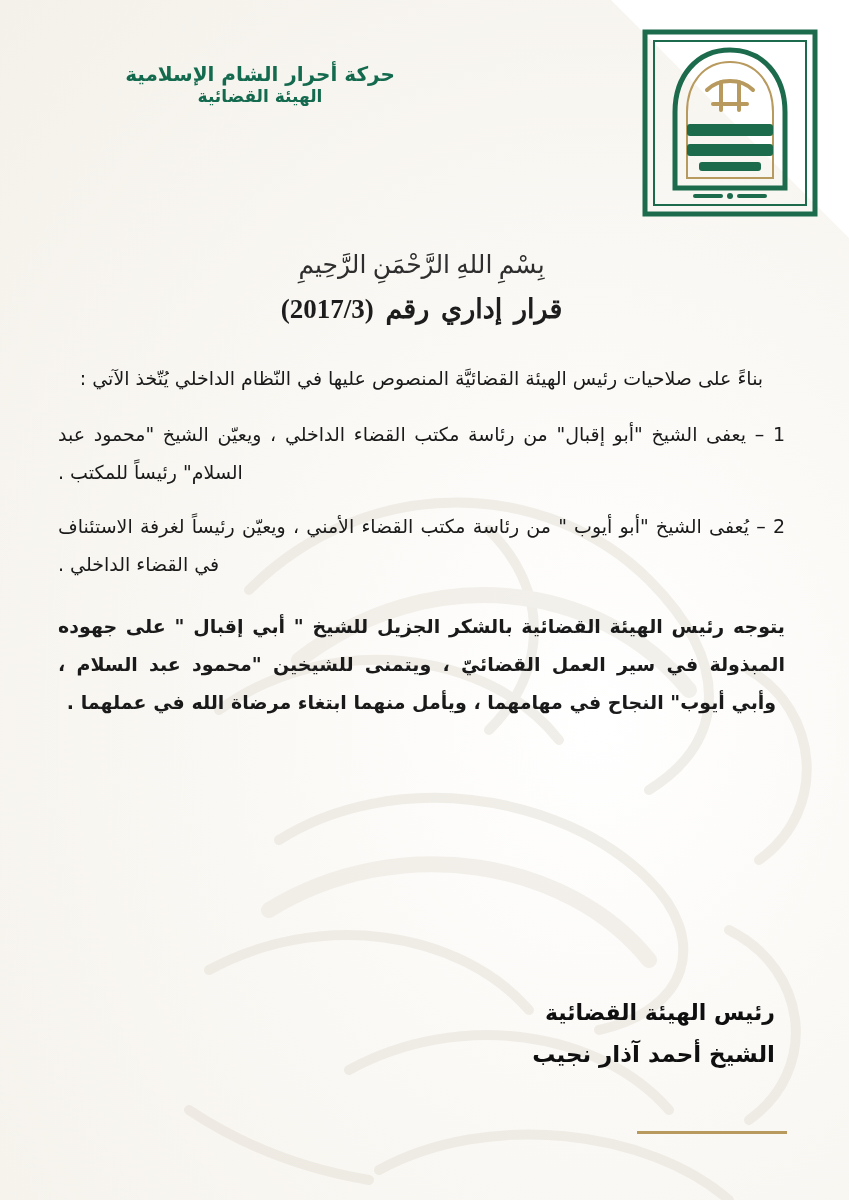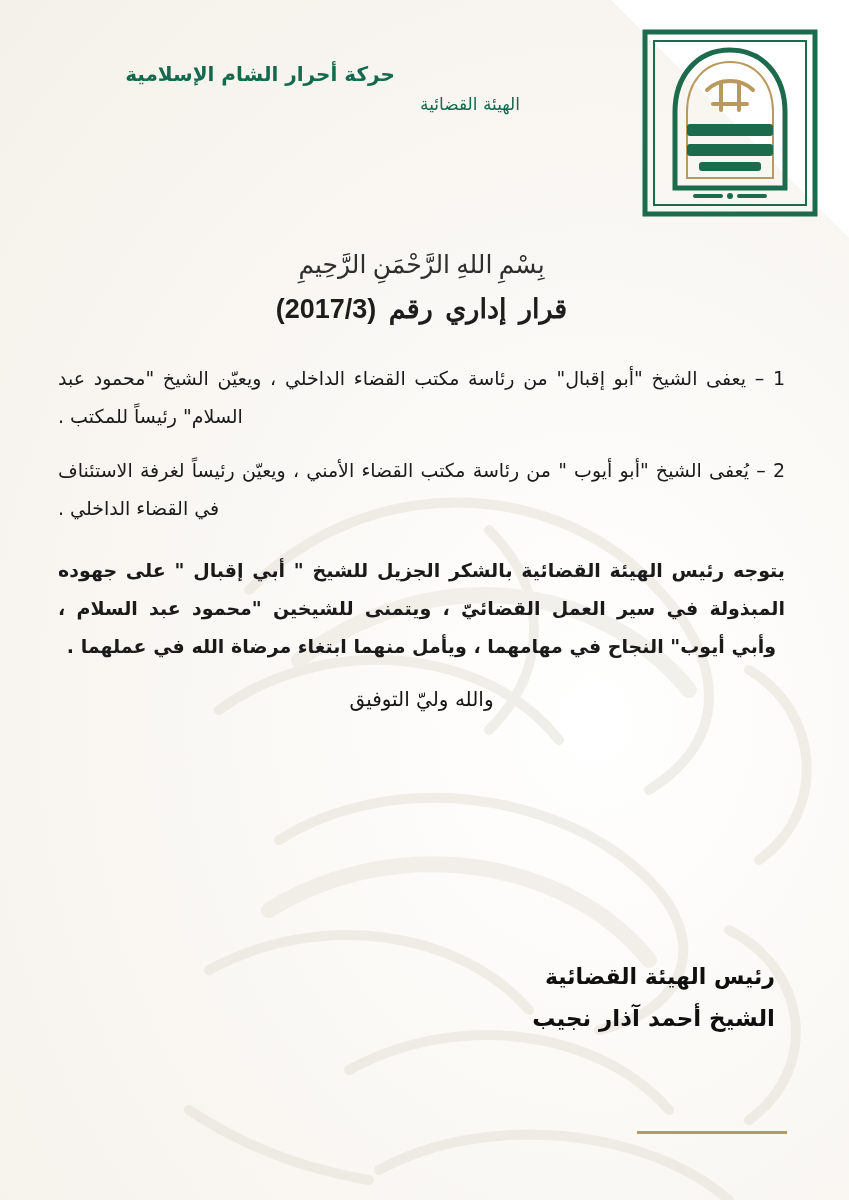--- a/index.html
+++ b/index.html
@@ -75,26 +75,25 @@
     top: 62px;
     left: 0;
     width: 520px;
     text-align: center;
     color: #146a4e;
   }
   .org-header .line1 {
     font-size: 20px;
     font-weight: bold;
     letter-spacing: 0;
-    margin-bottom: 8px;
+    margin-bottom: 0;
   }
   .org-header .line2 {
     font-size: 17px;
-    font-weight: normal;
-    text-align: right;
+    font-weight: bold;
   }
 
   
   .doc-body {
     position: absolute;
     top: 240px;
     left: 0;
     right: 0;
     padding: 0 64px 0 58px;
   }
@@ -109,21 +108,21 @@
   }
 
   .decision-title {
     text-align: center;
     font-size: 27px;
     font-weight: bold;
     color: #1d1d1d;
     margin: 0 0 34px;
     letter-spacing: 2px;
     word-spacing: 5px;
-    font-family: Liberation Sans, sans-serif;
+    font-family: Liberation Serif, serif;
   }
 
   .para {
     font-size: 19px;
     line-height: 2.0;
     text-align: justify;
     text-align-last: center;
     margin: 0 0 16px;
     color: #1a1a1a;
   }
@@ -156,21 +155,21 @@
     font-size: 15px;
     line-height: 1.9;
     color: #242424;
   }
   .dates .d-line { display: block; }
 
   
   .signature {
     position: absolute;
     right: 74px;
-    top: 964px;
+    top: 1000px;
     text-align: right;
     color: #0f0f0f;
   }
   .signature .role {
     font-size: 22px;
     font-weight: bold;
     margin-bottom: 16px;
   }
   .signature .name {
     font-size: 23px;
@@ -246,27 +245,27 @@
   <div class="line1">حركة أحرار الشام الإسلامية</div>
   <div class="line2">الهيئة القضائية</div>
 </div>
 
 <div class="doc-body">
 
   <div class="basmala">بِسْمِ اللهِ الرَّحْمَنِ الرَّحِيمِ</div>
 
   <div class="decision-title">قرار إداري رقم (2017/3)</div>
 
+  <p class="para preamble">بناءً على صلاحيات رئيس الهيئة القضائيَّة المنصوص عليها في النّظام الداخلي يُتّخذ الآتي :</p>
 
   <p class="para clause">1 – يعفى الشيخ "أبو إقبال" من رئاسة مكتب القضاء الداخلي ، ويعيّن الشيخ "محمود عبد السلام" رئيساً للمكتب .</p>
   <p class="para clause">2 –  يُعفى الشيخ "أبو أيوب " من رئاسة مكتب القضاء الأمني ، ويعيّن رئيساً لغرفة الاستئناف في القضاء الداخلي .</p>
 
   <p class="para thanks">يتوجه رئيس الهيئة القضائية بالشكر الجزيل للشيخ " أبي إقبال " على جهوده المبذولة في سير العمل القضائيّ ، ويتمنى للشيخين  "محمود عبد السلام ، وأبي أيوب" النجاح في مهامهما ، ويأمل منهما ابتغاء مرضاة الله في عملهما .</p>
 
-  <div class="closing">والله وليّ التوفيق</div>
 
 </div>
 
 <div class="signature">
   <div class="role">رئيس الهيئة القضائية</div>
   <div class="name">الشيخ أحمد آذار نجيب</div>
 </div>
 
 <div class="bottom-rule"></div>
 

